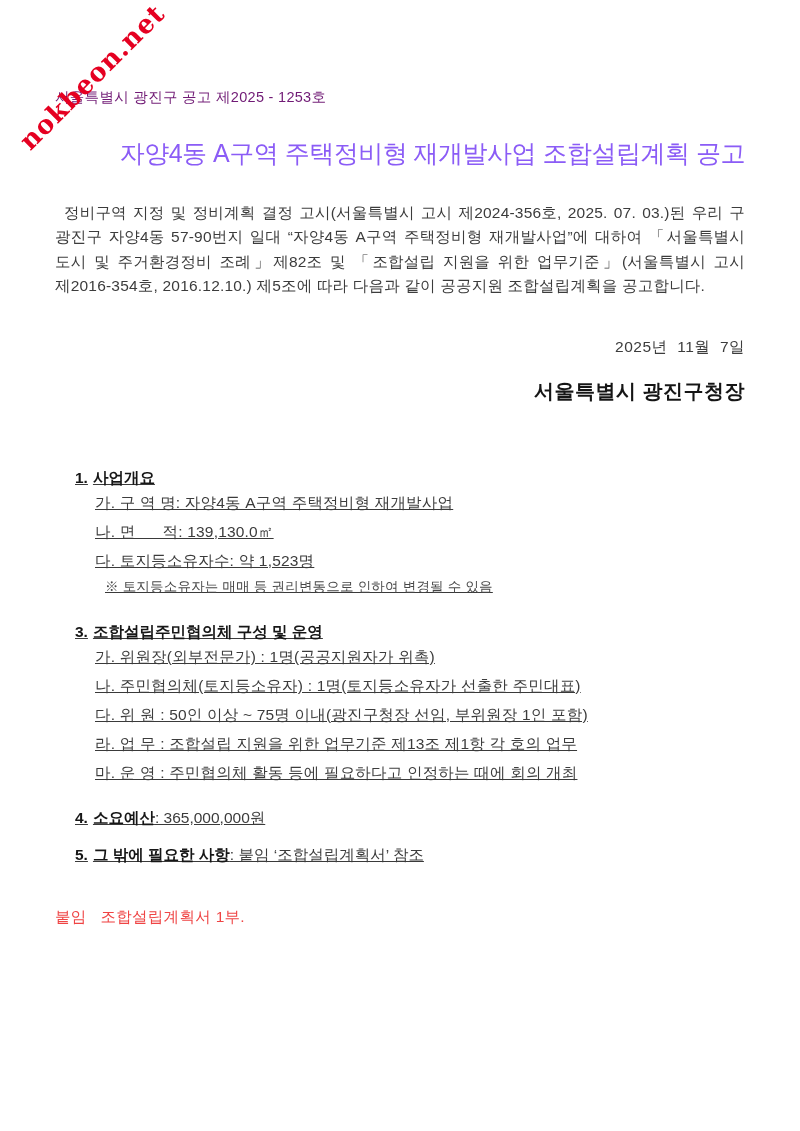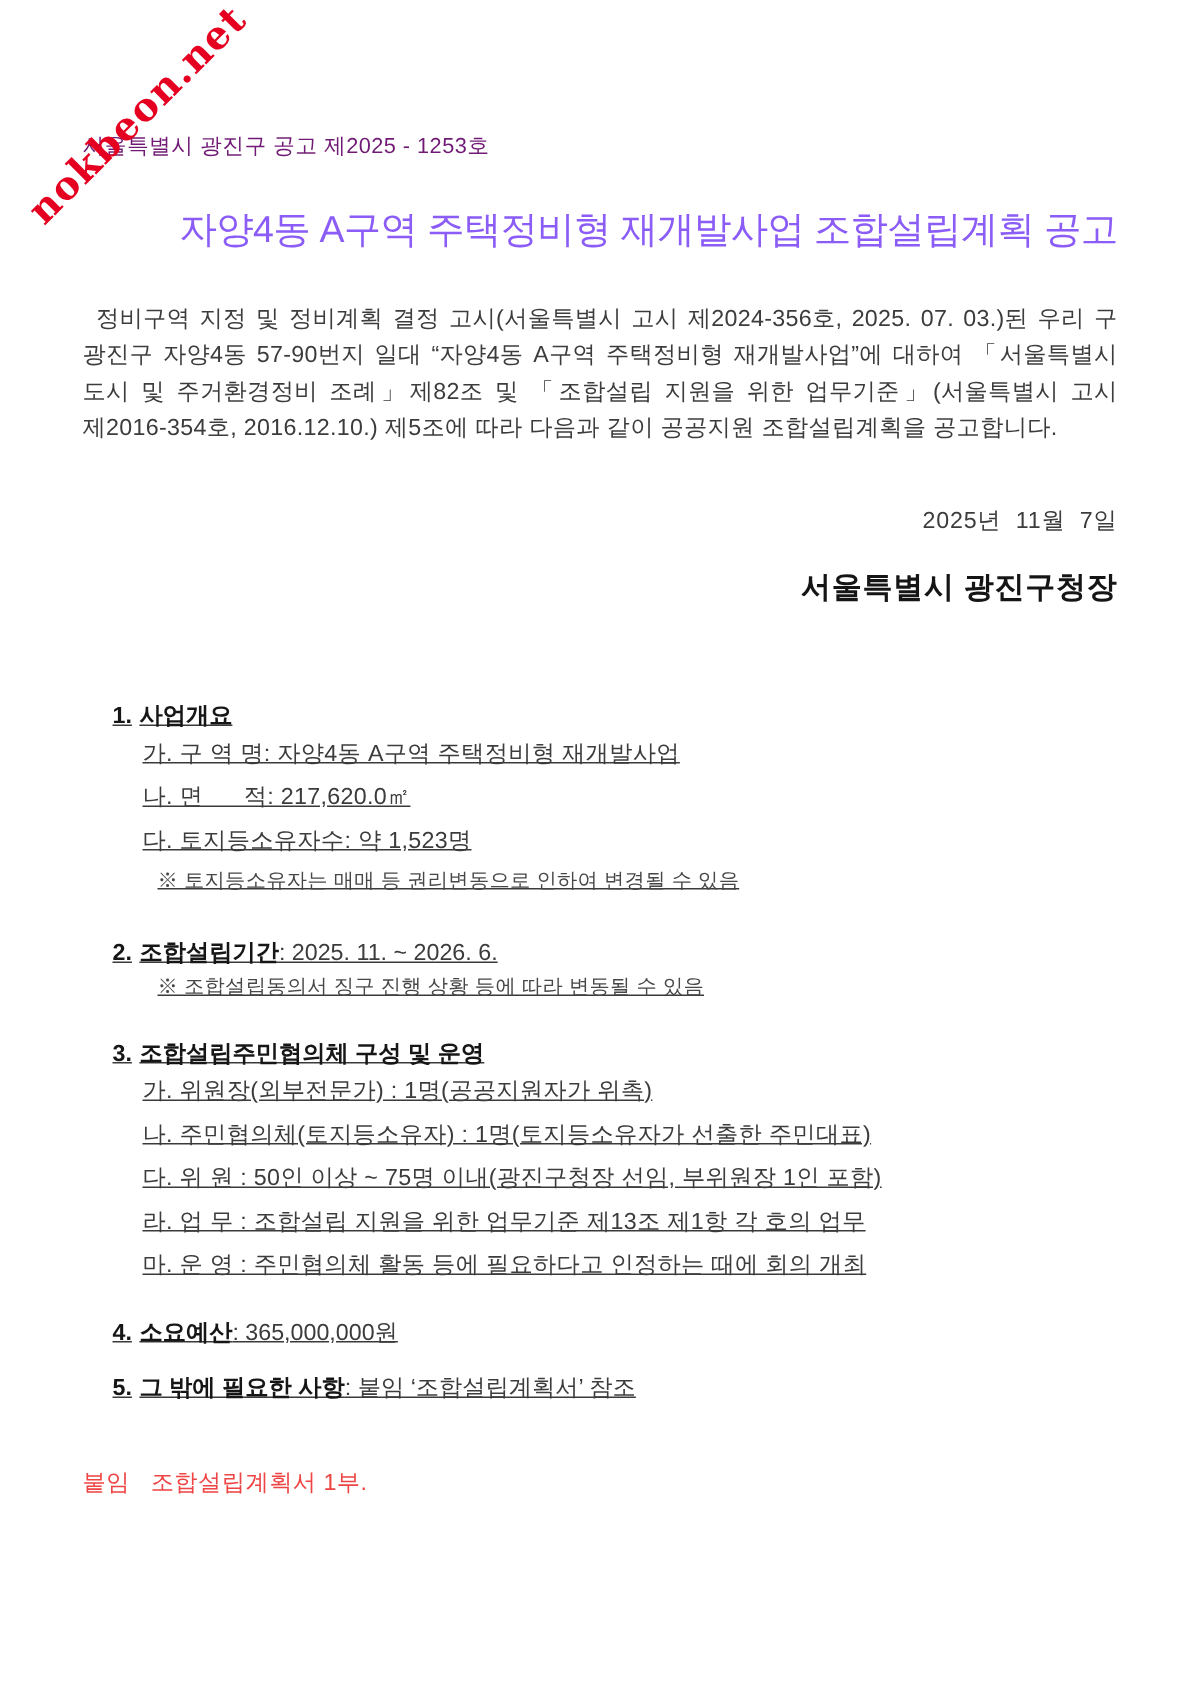--- a/index.html
+++ b/index.html
@@ -145,30 +145,26 @@
   <div class="date-line">2025년  11월  7일</div>
 
   <div class="signer-line">서울특별시 광진구청장</div>
 
   <div class="sections">
 
     <div class="section s1">
       <div class="sec-head"><span class="sec-num">1.</span><span class="sec-label">사업개요</span></div>
       <div class="sec-items">
         <div class="item">가. 구 역 명: 자양4동 A구역 주택정비형 재개발사업</div>
-        <div class="item">나. 면      적: 217,620.0㎡</div>
+        <div class="item">나. 면      적: 139,130.0㎡</div>
         <div class="item">다. 토지등소유자수: 약 1,523명</div>
       </div>
       <div class="note">※ 토지등소유자는 매매 등 권리변동으로 인하여 변경될 수 있음</div>
     </div>
 
-    <div class="section s2">
-      <div class="sec-head"><span class="sec-num">2.</span><span class="sec-label">조합설립기간</span><span class="sec-rest">: 2025. 11. ~ 2026. 6.</span></div>
-      <div class="note">※ 조합설립동의서 징구 진행 상황 등에 따라 변동될 수 있음</div>
-    </div>
 
     <div class="section s3">
       <div class="sec-head"><span class="sec-num">3.</span><span class="sec-label">조합설립주민협의체 구성 및 운영</span></div>
       <div class="sec-items">
         <div class="item">가. 위원장(외부전문가) : 1명(공공지원자가 위촉)</div>
         <div class="item">나. 주민협의체(토지등소유자) : 1명(토지등소유자가 선출한 주민대표)</div>
         <div class="item">다. 위 원 : 50인 이상 ~ 75명 이내(광진구청장 선임, 부위원장 1인 포함)</div>
         <div class="item">라. 업 무 : 조합설립 지원을 위한 업무기준 제13조 제1항 각 호의 업무</div>
         <div class="item">마. 운 영 : 주민협의체 활동 등에 필요하다고 인정하는 때에 회의 개최</div>
       </div>

